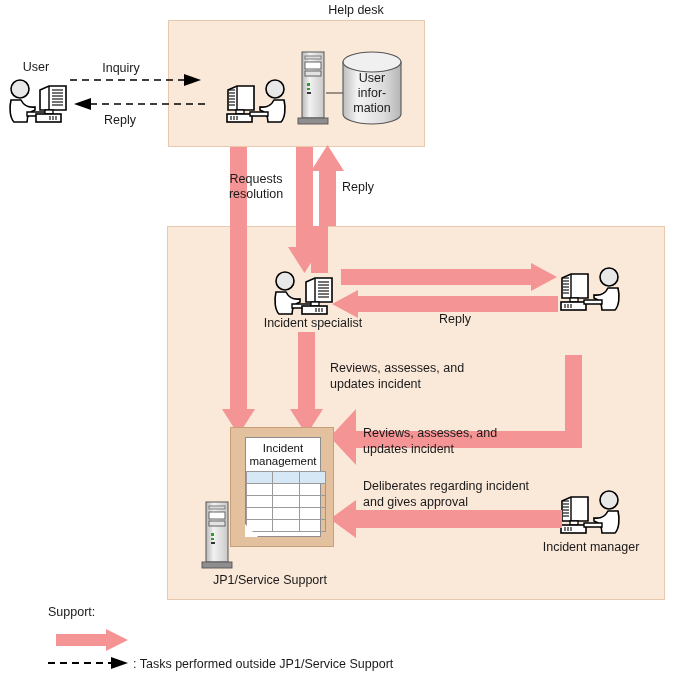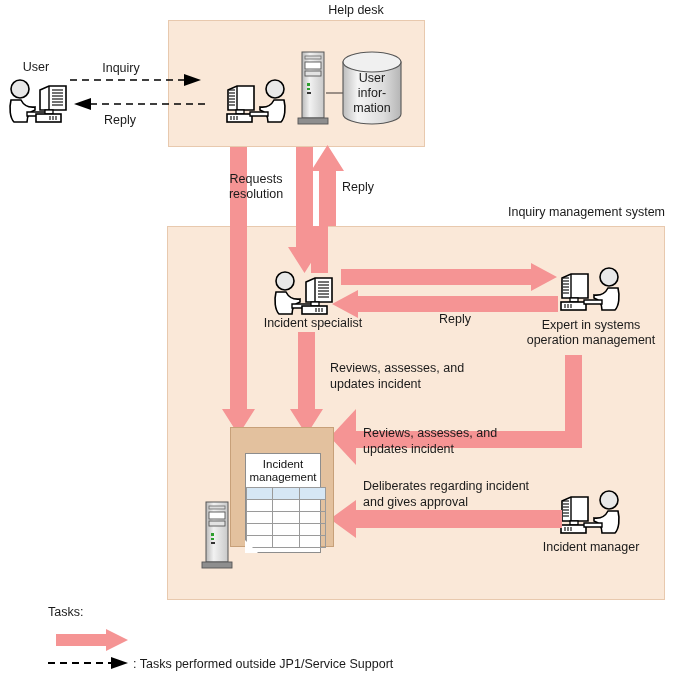--- a/index.html
+++ b/index.html
@@ -207,21 +207,20 @@
   <div class="abs lbl lbl-c" style="left:228px; top:172px; width:56px; line-height:15px;"><span>Requests
 resolution</span></div>
 
   <div class="abs" style="left:311px; top:145px;">
     <svg width="36" height="128" class="arrow-svg">
       <path d="M16.5 0 L33 26 L25 26 L25 128 L8 128 L8 26 L0 26 Z" fill="#F59494"></path>
     </svg>
   </div>
   <div class="abs lbl lbl-c" style="left:328px; top:180px; width:60px;">Reply</div>
 
-  <div class="abs lbl lbl-r" style="left:445px; top:205px; width:220px;">Inquiry management system</div>
   <div class="abs box" style="left:167px; top:226px; width:498px; height:374px;"></div>
 
   <div class="abs" style="left:222px; top:226px;">
     <svg width="36" height="209" class="arrow-svg">
       <path d="M8 0 L25 0 L25 183 L33 183 L16.5 209 L0 183 L8 183 Z" fill="#F59494"></path>
     </svg>
   </div>
   <div class="abs" style="left:288px; top:226px;">
     <svg width="36" height="47" class="arrow-svg">
       <path d="M8 0 L25 0 L25 21 L33 21 L16.5 47 L0 21 L8 21 Z" fill="#F59494"></path>
@@ -272,22 +271,20 @@
       <g stroke="#000" stroke-width="1.1">
         <path d="M9 38 L9 42"></path>
           <path d="M12 38 L12 42"></path>
           <path d="M15 38 L15 42"></path>
       </g>
       <circle cx="53" cy="11" r="9" fill="#e8e8e8" stroke="#000" stroke-width="1.6"></circle>
       <path d="M62 22 C64 30 63 40 59 44 L46 44 C46 38 44 34 38 32 L38 29 C46 30 50 26 52 22 Z" fill="#fff" stroke="#000" stroke-width="1.6"></path>
       <path d="M46 34 L28 34 L28 38 L46 38 Z" fill="#fff" stroke="#000" stroke-width="1.4"></path>
     </svg>
   </div>
-  <div class="abs lbl lbl-c" style="left:512px; top:318px; width:158px; line-height:15px;"><span>Expert in systems
-operation management</span></div>
 
   <div class="abs" style="left:341px; top:263px;">
     <svg width="216" height="28" class="arrow-svg">
       <path d="M0 6 L190 6 L190 0 L216 14 L190 28 L190 22 L0 22 Z" fill="#F59494"></path>
     </svg>
   </div>
 
   <div class="abs" style="left:332px; top:290px;">
     <svg width="226" height="28" class="arrow-svg">
       <path d="M226 6 L26 6 L26 0 L0 14 L26 28 L26 22 L226 22 Z" fill="#F59494"></path>
@@ -352,21 +349,21 @@
       <rect x="9" y="12" width="16" height="7" fill="#fff" stroke="#555" stroke-width="0.9"></rect>
       <rect x="9" y="21" width="16" height="5" fill="#e3e3e3" stroke="#555" stroke-width="0.9"></rect>
       <rect x="11" y="33" width="3" height="3" fill="#2f9e2f"></rect>
       <rect x="11" y="38" width="3" height="2" fill="#2f9e2f"></rect>
       <rect x="11" y="42" width="4" height="2" fill="#333"></rect>
       <rect x="2" y="62" width="30" height="6" fill="#8e8e8e" stroke="#555" stroke-width="0.9"></rect>
     </svg>
   </div>
 
   <div class="abs doc-box" style="left:230px; top:427px; width:104px; height:120px;">
-    <div class="doc-page" style="left:14px; top:9px; width:76px; height:100px;margin-top:16px;">
+    <div class="doc-page" style="left:14px; top:9px; width:76px; height:100px;">
       <div class="doc-title"><span>Incident
 management</span></div>
       <table class="doc-table">
         <tbody>
             <tr class="hdr">
               <td></td>
               <td></td>
               <td></td>
             </tr>
         <tr>
@@ -388,22 +385,23 @@
               <td></td>
               <td></td>
               <td></td>
             </tr>
       </tbody>
         </table>
       <div class="corner-fold"></div>
     </div>
   </div>
 
-
-  <div class="abs lbl" style="left:48px; top:605px; width:100px;">Tasks:</div>
+  <div class="abs lbl lbl-c" style="left:185px; top:573px; width:170px;">JP1/Service Support</div>
+
+  <div class="abs lbl" style="left:48px; top:605px; width:100px;">Support:</div>
 
   <div class="abs" style="left:56px; top:629px;">
     <svg width="72" height="22" class="arrow-svg">
       <path d="M0 5 L50 5 L50 0 L72 11 L50 22 L50 17 L0 17 Z" fill="#F59494"></path>
     </svg>
   </div>
 
   <div class="abs" style="left:48px; top:657px;">
     <svg width="82" height="12" class="arrow-svg">
       <path d="M0 6 L64 6" stroke="#000" stroke-width="1.8" stroke-dasharray="7,5" fill="none"></path>

